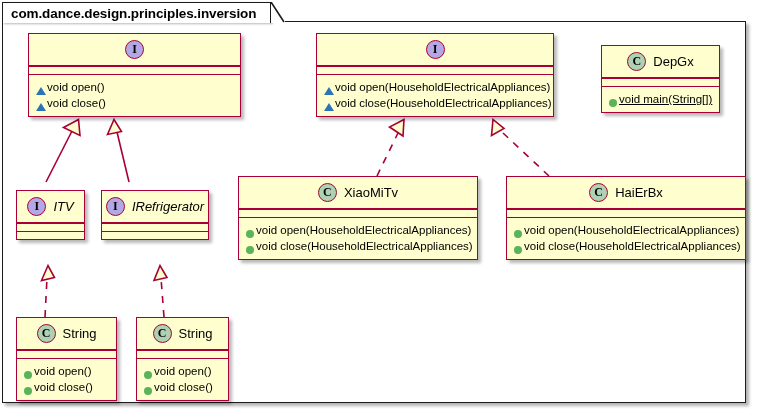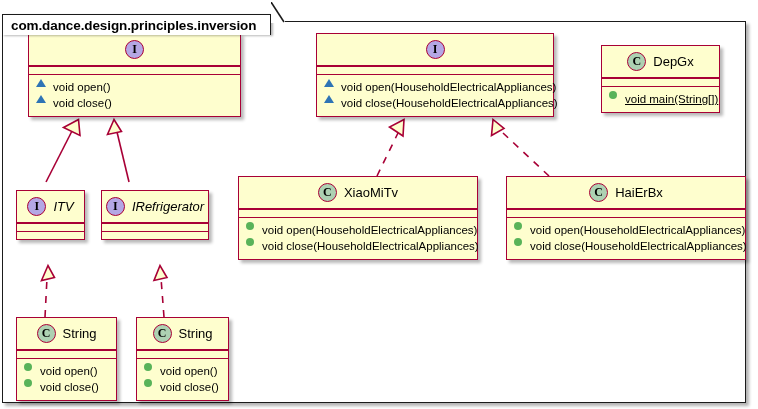--- a/index.html
+++ b/index.html
@@ -25,21 +25,20 @@
     background:#ffffff;
     border:1.5px solid #1b1b1b;
     border-bottom:none;
     box-sizing:border-box;
     padding:0 14px 0 8px;
     display:flex;align-items:center;
     font-weight:bold;font-size:13.5px;color:#000000;
     letter-spacing:-0.1px;
     z-index:6;
     box-shadow:2px 1px 2px rgba(0,0,0,0.28);
-    margin-top:12px;
   }
   .pkg-tab-notch{
     position:absolute;top:2px;height:21px;width:14px;
     background:#ffffff;
     z-index:7;
   }
   .pkg-tab-notch svg{display:block;}
 
   
   .uml-box{
@@ -62,21 +61,21 @@
   }
   .uml-name.italic{font-style:italic;}
   .sep{
     height:1.6px;background:#A80036;width:100%;
   }
   .empty-compartment{height:7px;}
   .uml-members{
     padding:4px 6px 5px 7px;
   }
   .member{
-    display:flex;align-items:flex-start;gap:6px;
+    display:flex;align-items:flex-end;
     font-size:11.5px;color:#000000;
     line-height:16px;white-space:nowrap;
   }
   .member .txt.static{text-decoration:underline;}
 
   
   .circ-icon{
     width:19px;height:19px;border-radius:50%;
     display:flex;align-items:center;justify-content:center;
     font-size:12px;font-weight:bold;

